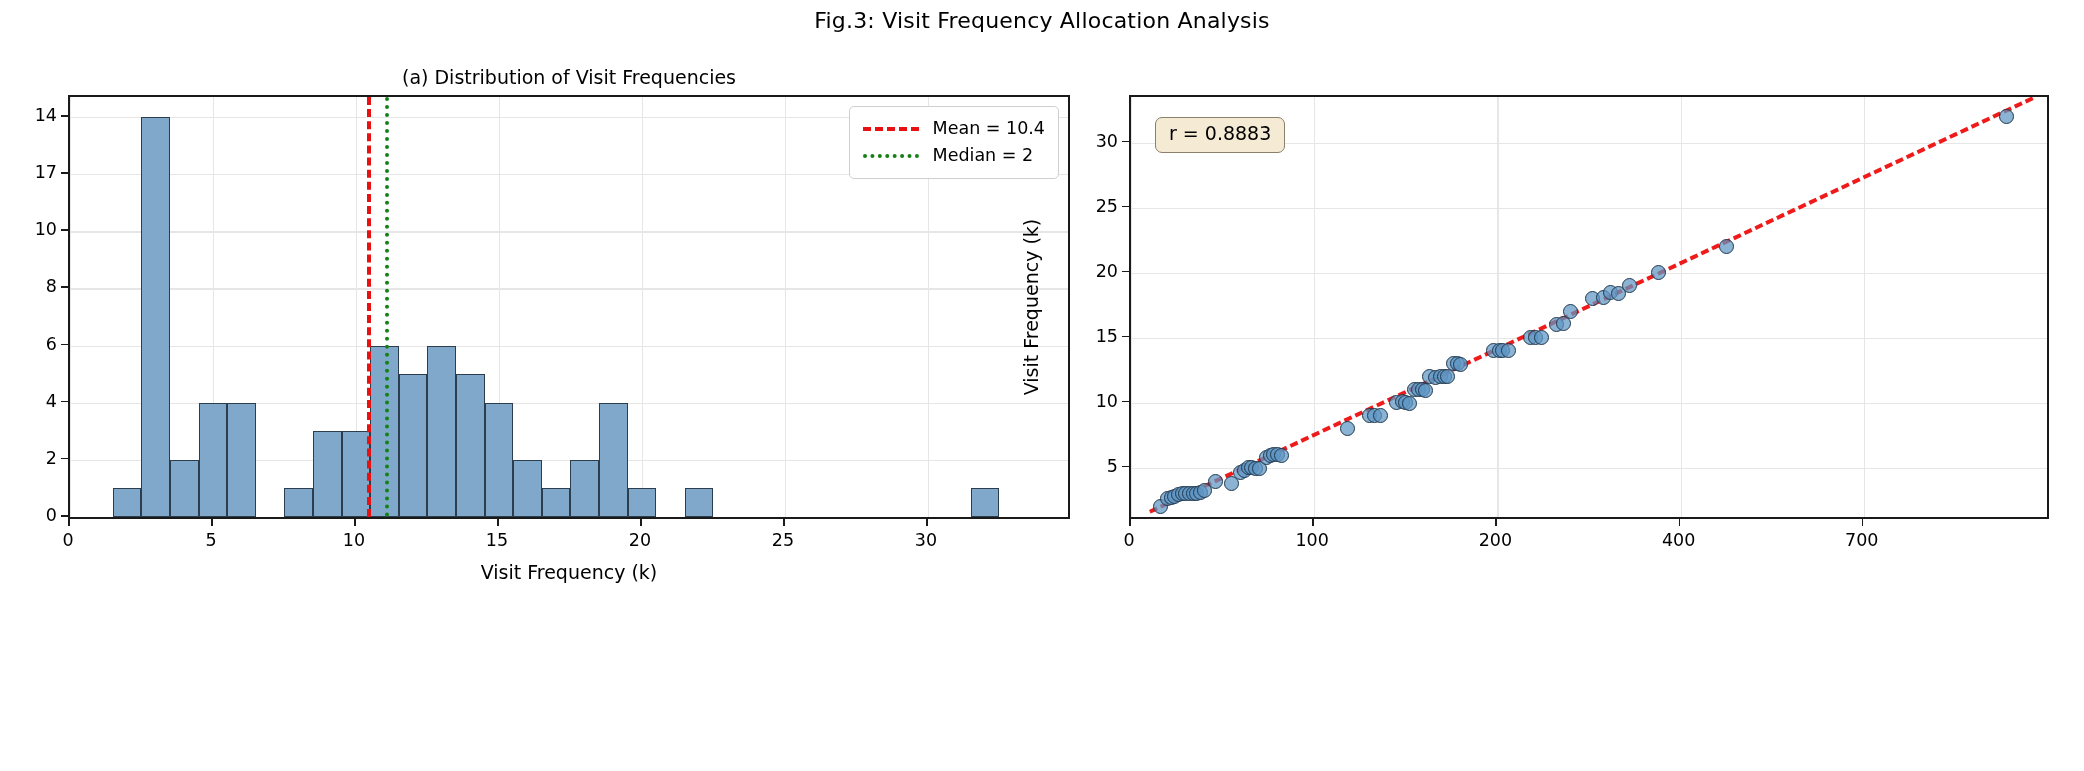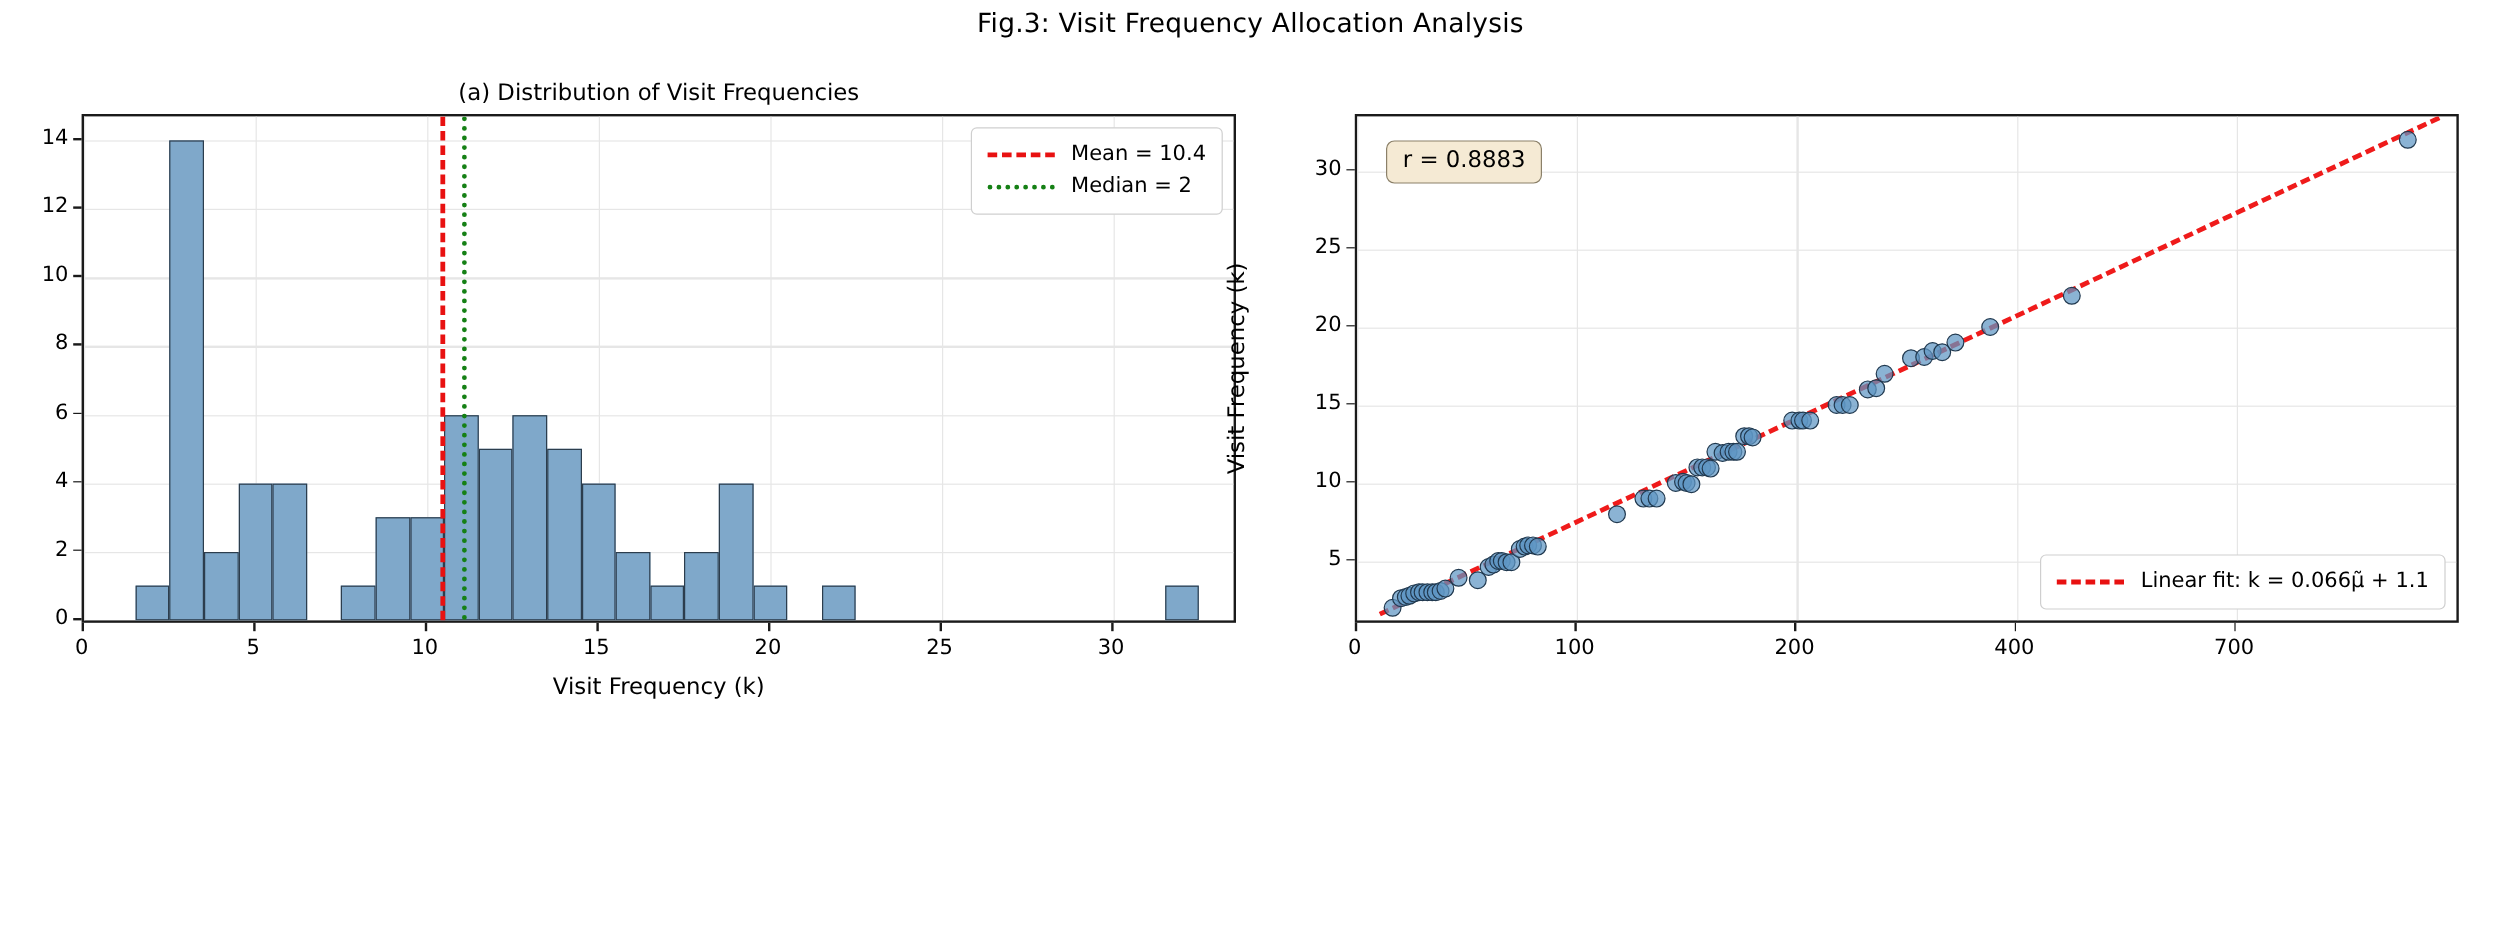--- a/index.html
+++ b/index.html
@@ -32,21 +32,21 @@
     font-size: 22px;
     letter-spacing: 0.2px;
     color: #000;
   }
 
   
   .panel {
     position: absolute;
     top: 95px;
   }
-  #panel-a { left: 68px;  width: 962px; height: 424px; }
+  #panel-a { left: 68px;  width: 962px; height: 424px; padding-left: 40px; }
   #panel-b { left: 1129px; width: 920px; height: 424px; }
 
   .panel-title {
     position: absolute;
     bottom: 100%;
     left: 0;
     width: 100%;
     text-align: center;
     font-size: 19px;
     padding-bottom: 7px;
@@ -270,21 +270,21 @@
         <div class="ticklabel y" style="top: 362.857px;">2</div>
         <div class="tick y" style="top: 305.714px;"></div>
         <div class="ticklabel y" style="top: 305.714px;">4</div>
         <div class="tick y" style="top: 248.571px;"></div>
         <div class="ticklabel y" style="top: 248.571px;">6</div>
         <div class="tick y" style="top: 191.429px;"></div>
         <div class="ticklabel y" style="top: 191.429px;">8</div>
         <div class="tick y" style="top: 134.286px;"></div>
         <div class="ticklabel y" style="top: 134.286px;">10</div>
         <div class="tick y" style="top: 77.1429px;"></div>
-        <div class="ticklabel y" style="top: 77.1429px;">12</div>
+        <div class="ticklabel y" style="top: 77.1429px;">17</div>
         <div class="tick y" style="top: 20px;"></div>
         <div class="ticklabel y" style="top: 20px;">14</div>
       </div>
   </div>
 
   <div class="panel" id="panel-b">
     <div class="ylabel" id="ylabel-b">Visit Frequency (k)</div>
 
     <div class="axes" id="axes-b">
       <div id="b-grid">
@@ -364,26 +364,20 @@
           <div class="dot" title="262, 18.5" style="left: 479.984px; top: 195.046px;"></div>
           <div class="dot" title="266, 18.4" style="left: 487.312px; top: 196.347px;"></div>
           <div class="dot" title="272, 19" style="left: 498.304px; top: 188.545px;"></div>
           <div class="dot" title="288, 20" style="left: 527.616px; top: 175.542px;"></div>
           <div class="dot" title="325, 22" style="left: 595.4px; top: 149.536px;"></div>
           <div class="dot" title="478, 32" style="left: 875.696px; top: 19.5046px;"></div>
         </div>
 
       <div class="rbox">r = 0.8883</div>
 
-      <div class="legend" id="legend-b">
-        <div class="legend-row">
-          <span class="legend-swatch sw-red-dash"></span>
-          <span>Linear fit: k = 0.066μ̃ + 1.1</span>
-        </div>
-      </div>
     </div>
 
     <div id="b-ticks">
         <div class="tick x" style="left: 0px;"></div>
         <div class="ticklabel x" style="left: 0px;">0</div>
         <div class="tick x" style="left: 183.2px;"></div>
         <div class="ticklabel x" style="left: 183.2px;">100</div>
         <div class="tick x" style="left: 366.4px;"></div>
         <div class="ticklabel x" style="left: 366.4px;">200</div>
         <div class="tick x" style="left: 549.6px;"></div>

